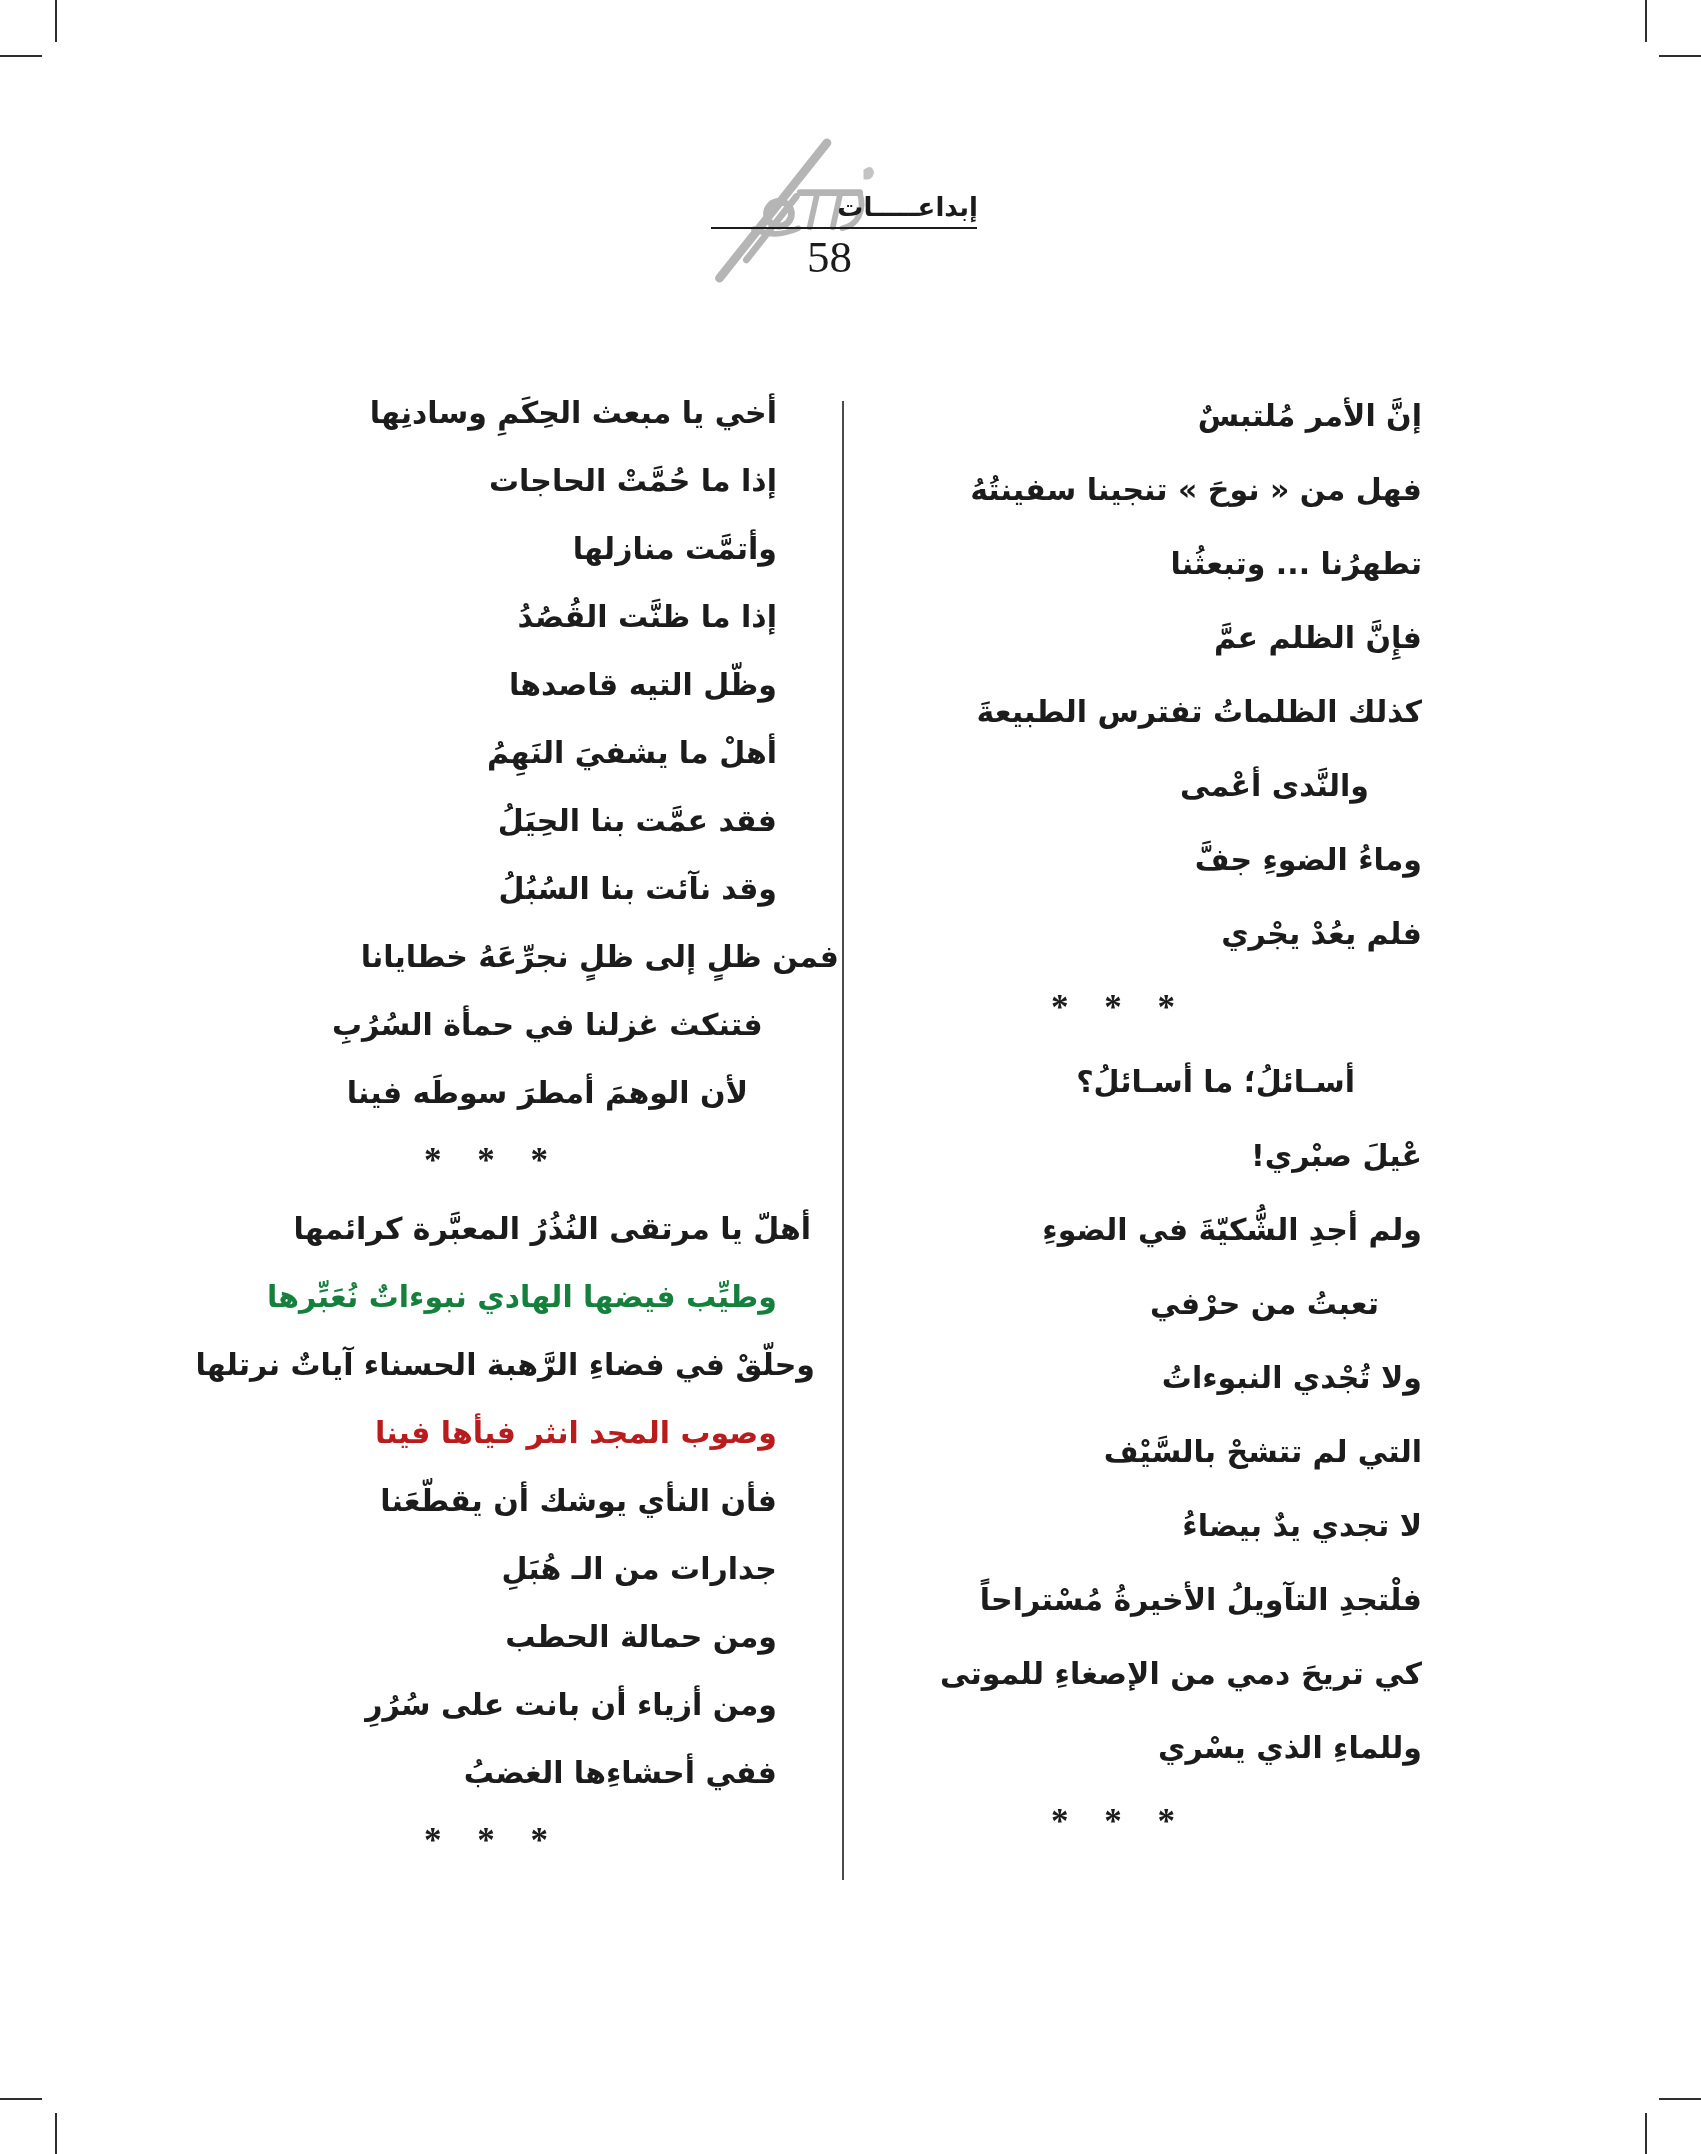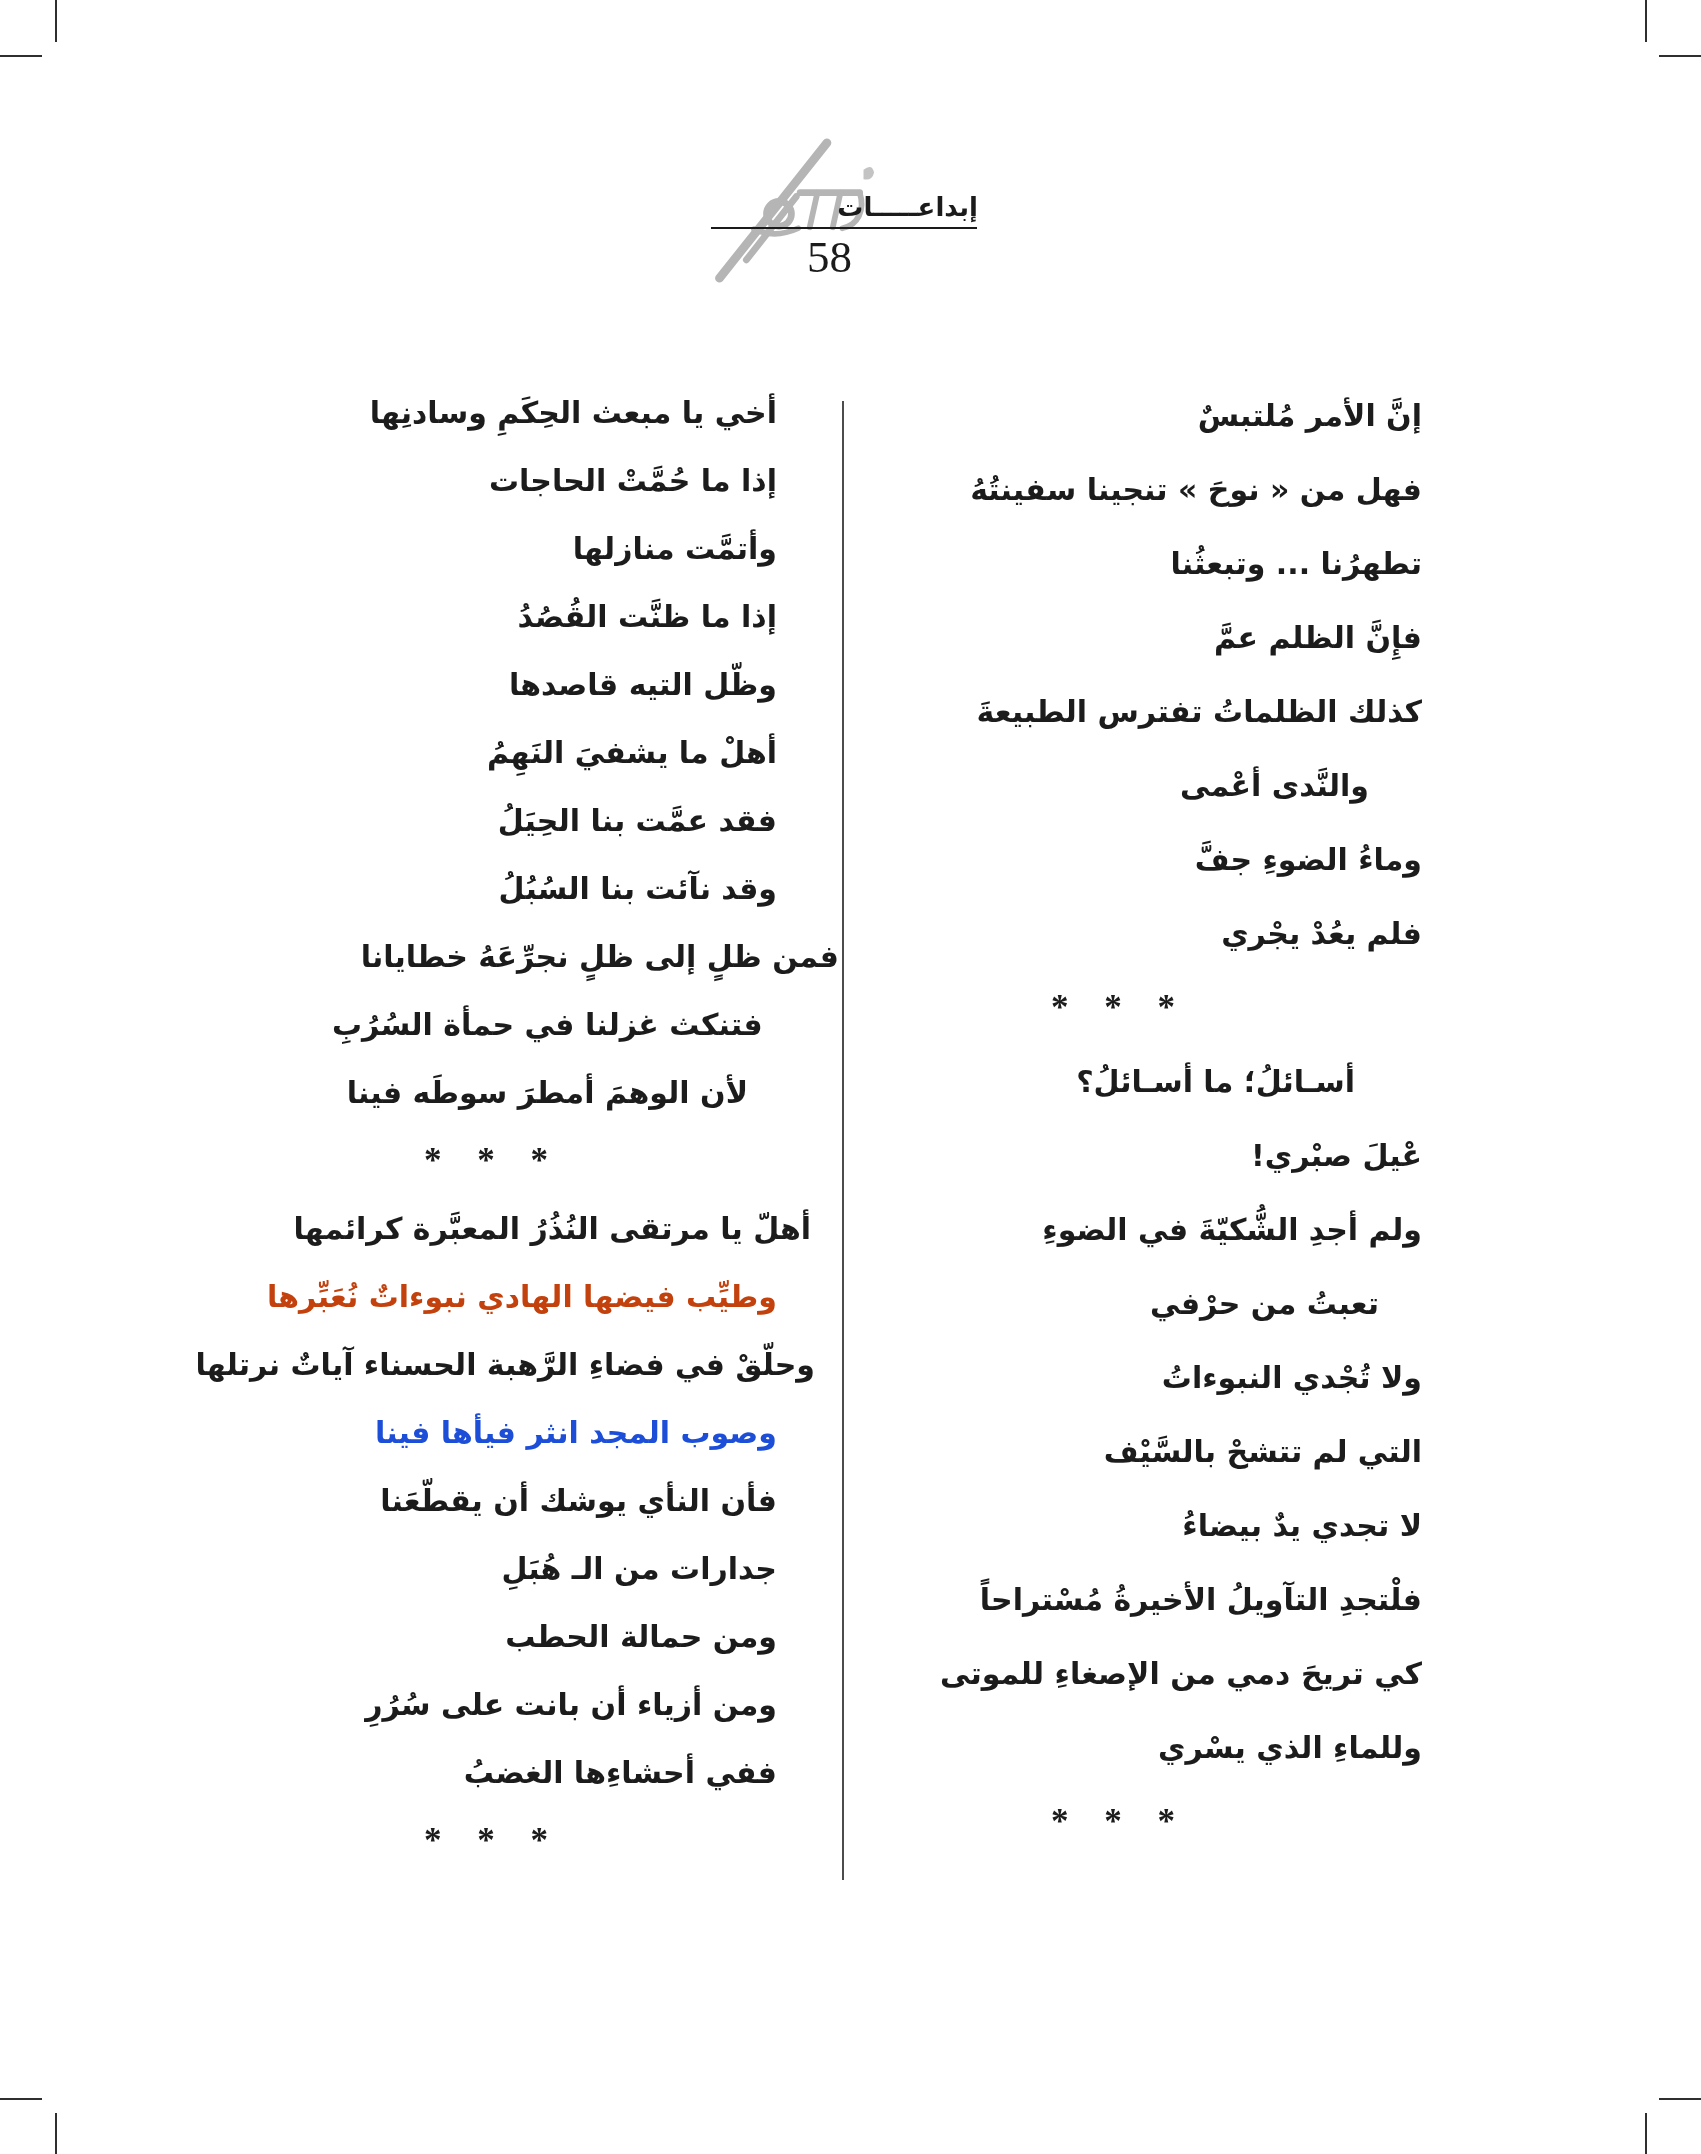--- a/index.html
+++ b/index.html
@@ -123,23 +123,23 @@
     <div class="verse-line" style="color: rgb(28, 28, 28);">إذا ما ظنَّت القُصُدُ</div>
     <div class="verse-line" style="color: rgb(28, 28, 28);">وظّل التيه قاصدها</div>
     <div class="verse-line" style="color: rgb(28, 28, 28);">أهلْ ما يشفيَ النَهِمُ</div>
     <div class="verse-line" style="color: rgb(28, 28, 28);">فقد عمَّت بنا الحِيَلُ</div>
     <div class="verse-line" style="color: rgb(28, 28, 28);">وقد نآئت بنا السُبُلُ</div>
     <div class="verse-line" style="color: rgb(28, 28, 28); margin-right: -62px;">فمن ظلٍ إلى ظلٍ نجرِّعَهُ خطايانا</div>
     <div class="verse-line" style="color: rgb(28, 28, 28); padding-right: 14.4px;">فتنكث غزلنا في حمأة السُرُبِ</div>
     <div class="verse-line" style="color: rgb(28, 28, 28); padding-right: 29px;">لأن الوهمَ أمطرَ سوطَه فينا</div>
     <div class="stars-line" style="padding-right: 229px;">*  *  *</div>
     <div class="verse-line" style="color: rgb(28, 28, 28); margin-right: -34px;">أهلّ يا مرتقى النُذُرُ المعبَّرة كرائمها</div>
-    <div class="verse-line" style="color: #c2410c;">وطيِّب فيضها الهادي نبوءاتٌ نُعَبِّرها</div>
+    <div class="verse-line" style="color: #15803d;">وطيِّب فيضها الهادي نبوءاتٌ نُعَبِّرها</div>
     <div class="verse-line" style="color: rgb(28, 28, 28); margin-right: -38px;">وحلّقْ في فضاءِ الرَّهبة الحسناء آياتٌ نرتلها</div>
-    <div class="verse-line" style="color: #1d4ed8;">وصوب المجد انثر فيأها فينا</div>
+    <div class="verse-line" style="color: #b91c1c;">وصوب المجد انثر فيأها فينا</div>
     <div class="verse-line" style="color: rgb(28, 28, 28);">فأن النأي يوشك أن يقطّعَنا</div>
     <div class="verse-line" style="color: rgb(28, 28, 28);">جدارات من الـ هُبَلِ</div>
     <div class="verse-line" style="color: rgb(28, 28, 28);">ومن حمالة الحطب</div>
     <div class="verse-line" style="color: rgb(28, 28, 28);">ومن أزياء أن بانت على سُرُرِ</div>
     <div class="verse-line" style="color: rgb(28, 28, 28);">ففي أحشاءِها الغضبُ</div>
     <div class="stars-line" style="padding-right: 229px;">*  *  *</div>
   </div>
 
 
 </body></html>

